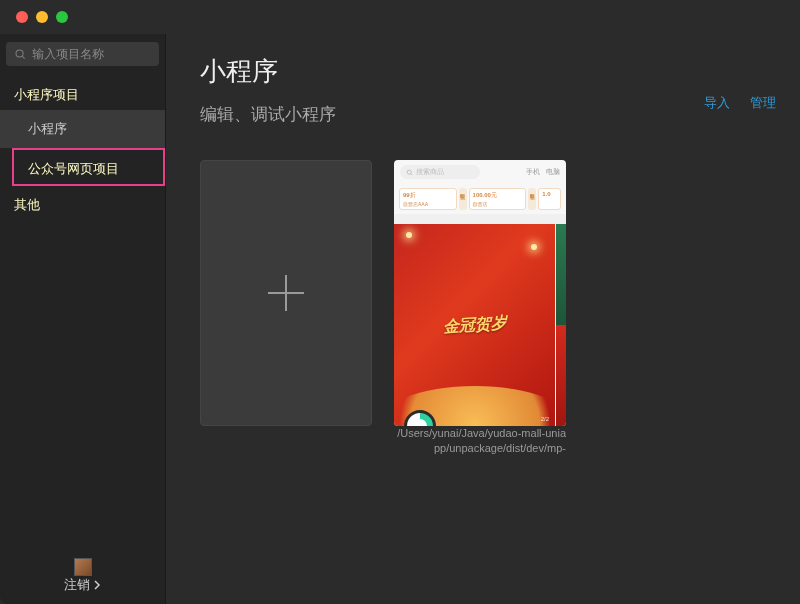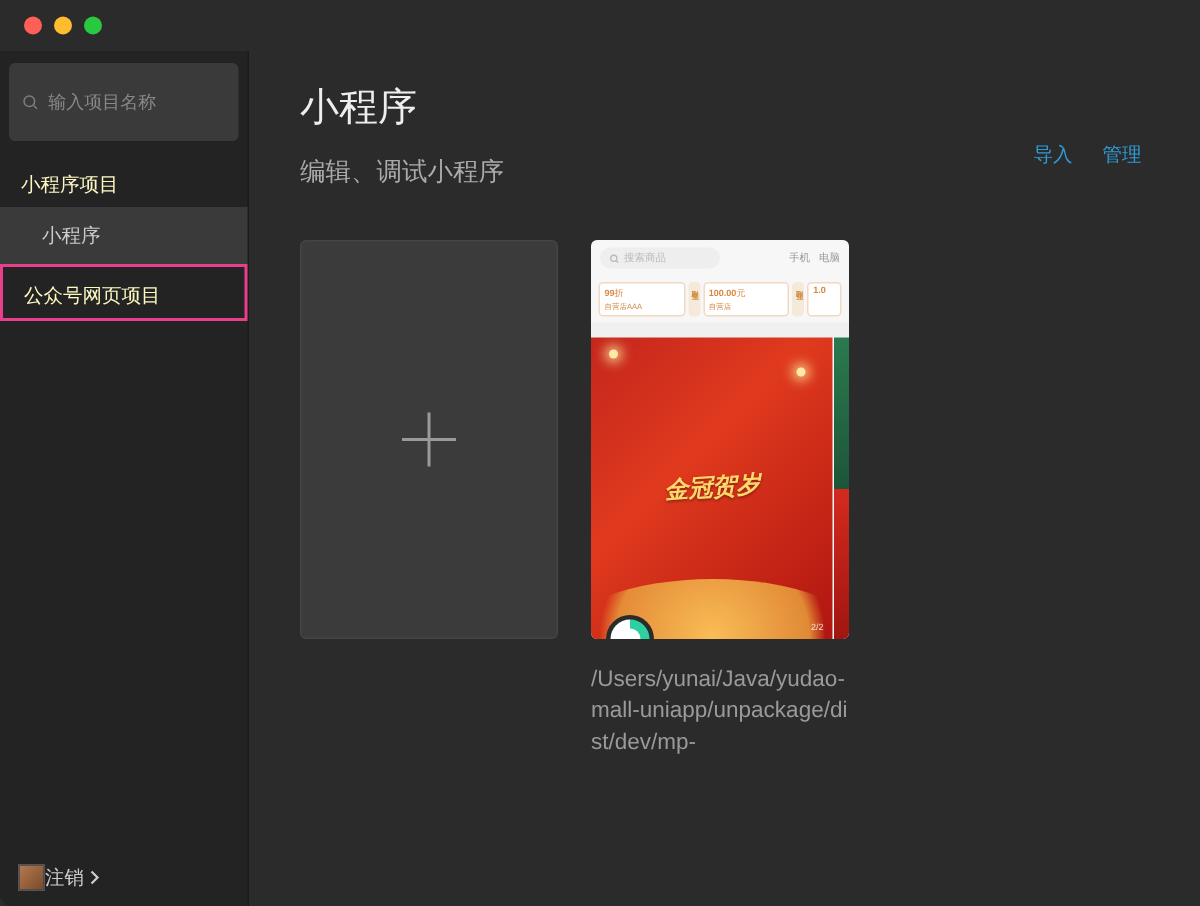--- a/index.html
+++ b/index.html
@@ -32,21 +32,21 @@
       display: flex;
       flex-direction: column;
       border-right: 1px solid #1a1a1a;
     }
     .search-wrap {
       margin: 8px 6px 10px;
       background: #3a3a3a;
       border-radius: 4px;
       display: flex;
       align-items: flex-start;
-      padding: 19px 8px;
+      padding: 5px 8px;
     }
     .search-icon { width: 14px; height: 14px; margin-right: 6px; opacity: .6; }
     .search-wrap input {
       background: transparent; border: 0; outline: 0;
       color: #bbb; font-size: 12px; width: 100%;
     }
     .search-wrap input::placeholder { color: #888; }
 
     .nav-section {
       font-size: 13px;
@@ -55,28 +55,30 @@
     }
     .nav-item {
       font-size: 13px;
       color: #ccc;
       padding: 10px 14px 10px 28px;
       cursor: default;
     }
     .nav-item.active { background: #3a3a3a; }
     .nav-highlight {
       border: 2px solid #e83e8c;
+      margin-left: 12px;
     }
 
     .sidebar-footer {
       margin-top: auto;
       display: flex;
       align-items: center;
       justify-content: flex-start;
       padding: 10px 12px;
+      flex-direction: column;
     }
     .avatar {
       width: 18px; height: 18px;
       background: linear-gradient(135deg,#b47a50,#7a4a2a);
       border: 1px solid #555;
     }
     .logout {
       font-size: 13px; color: #ccc;
       display: flex; align-items: center; gap: 4px;
     }
@@ -87,21 +89,21 @@
       position: relative;
     }
     .main-title {
       font-size: 26px; color: #eee; font-weight: 400;
     }
     .main-sub {
       font-size: 17px; color: #aaa; margin-top: 14px;
     }
     .actions {
       position: absolute;
-      top: 60px; right: 39px;
+      top: 60px; right: 24px;
       display: flex; gap: 20px; text-align: center;
     }
     .actions a { color: #2f9bd6; font-size: 13px; text-decoration: none; cursor: default; }
 
     .card-row {
       margin-top: 34px;
       display: flex;
       gap: 22px;
     }
 
@@ -210,24 +212,25 @@
     }
     .pp-avatar::after{
       content:""; position:absolute; inset:6px; background:#fff; border-radius:50%;
     }
 
     .card-title {
       margin-top: 24px;
       font-size: 13px; font-weight: 600; color: #eee;
     }
     .card-path {
-      margin-top: 16px;
-      font-size: 15px; color: #9a9a9a;
+      margin-top: 0;
+      font-size: 11px; color: #9a9a9a;
       line-height: 1.4;
       word-break: break-all;
+      text-align: right;
     }
   </style>
 </head>
 <body>
 
 <div class="titlebar">
   <div class="traffic tl-close"></div>
   <div class="traffic tl-min"></div>
   <div class="traffic tl-max"></div>
 </div>
@@ -242,20 +245,21 @@
         </svg>
       <input placeholder="输入项目名称" style="">
     </div>
 
     <div class="nav-section">小程序项目</div>
 
     <div class="nav-item active">小程序</div>
 
     <div class="nav-section nav-highlight">公众号网页项目</div>
 
+    <div class="nav-section">其他</div>
 
     <div class="sidebar-footer">
       <div class="avatar"></div>
       <div class="logout">
         <span>注销</span>
         <svg width="7" height="10" viewBox="0 0 7 10" fill="none" stroke="#ccc" stroke-width="1.5">
             <path d="M1 1 L5 5 L1 9"></path>
           </svg>
       </div>
     </div>

